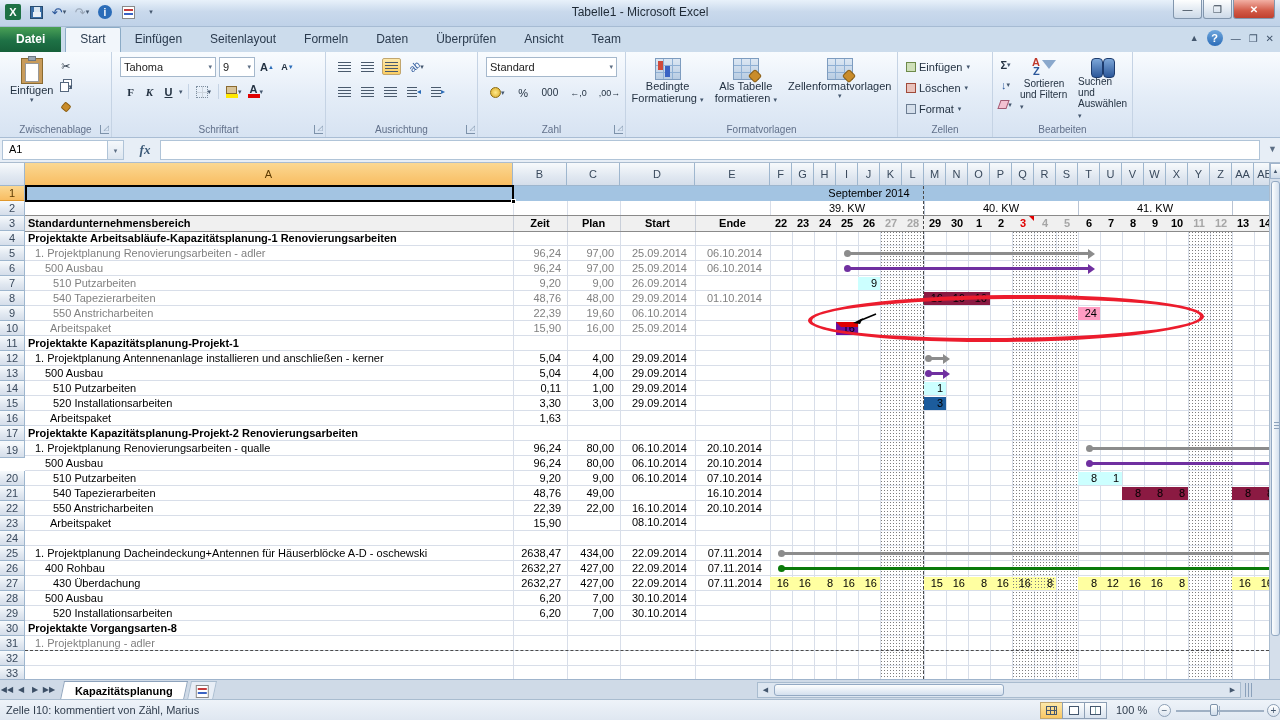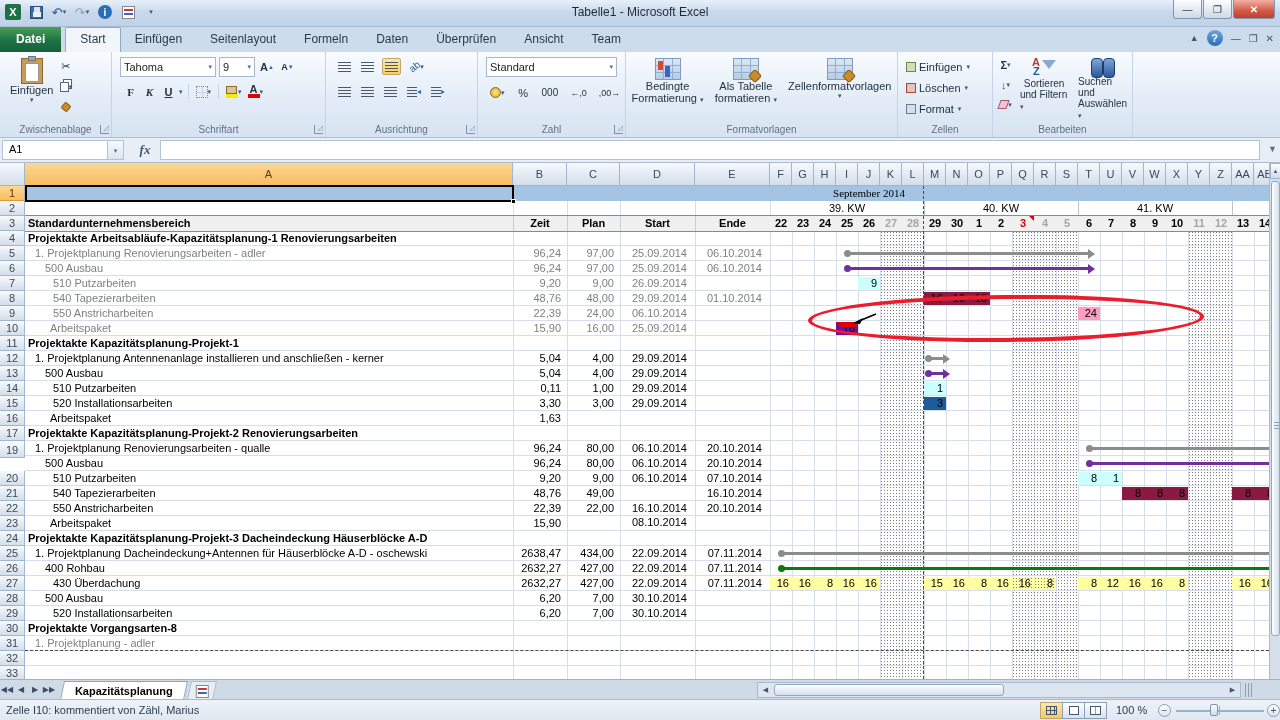--- a/index.html
+++ b/index.html
@@ -510,21 +510,21 @@
     <div class="vline" style="left: 1210px; top: 53px; height: 463px; position: absolute;"></div>
     <div class="vline" style="left: 1232px; top: 53px; height: 463px; position: absolute;"></div>
     <div class="vline" style="left: 1254px; top: 53px; height: 463px; position: absolute;"></div>
     <div class="vline" style="left: 924px; top: 38px; height: 15px; background: rgb(185, 196, 212); position: absolute;"></div>
     <div class="vline" style="left: 1078px; top: 38px; height: 15px; background: rgb(185, 196, 212); position: absolute;"></div>
     <div class="vline" style="left: 1232px; top: 38px; height: 15px; background: rgb(185, 196, 212); position: absolute;"></div>
     <div class="hatch" style="left: 880px; top: 68px; width: 44px; height: 448px; position: absolute;"></div>
     <div class="hatch" style="left: 1012px; top: 68px; width: 66px; height: 448px; position: absolute;"></div>
     <div class="hatch" style="left: 1188px; top: 68px; width: 44px; height: 448px; position: absolute;"></div>
     <div style="left: 25px; top: 23px; width: 1244px; height: 15px; background: rgb(163, 196, 226); position: absolute;"></div>
-    <div class="celltxt ctr" style="left: 770px; top: 23px; width: 198px; position: absolute; font-family: Liberation Serif, serif;">September 2014</div>
+    <div class="celltxt ctr" style="left: 770px; top: 23px; width: 198px; position: absolute;">September 2014</div>
     <div style="left: 25px; top: 22px; width: 489px; height: 17px; border: 2px solid rgb(0, 0, 0); background: transparent; position: absolute;"></div>
     <div style="left: 511px; top: 36px; width: 5px; height: 5px; background: rgb(0, 0, 0); border: 1px solid rgb(255, 255, 255); position: absolute;"></div>
     <div class="celltxt ctr" style="left: 770px; top: 38px; width: 154px; position: absolute;">39. KW</div>
     <div class="celltxt ctr" style="left: 924px; top: 38px; width: 154px; position: absolute;">40. KW</div>
     <div class="celltxt ctr" style="left: 1078px; top: 38px; width: 154px; position: absolute;">41. KW</div>
     <div style="left: 25px; top: 52px; width: 1244px; height: 17px; background: rgb(240, 240, 240); border-top: 1px solid rgb(138, 138, 138); border-bottom: 1px solid rgb(138, 138, 138); position: absolute;"></div>
     <div class="celltxt bold" style="left: 28px; top: 53px; width: 480px; position: absolute;">Standardunternehmensbereich</div>
     <div class="celltxt bold ctr" style="left: 513px; top: 53px; width: 54px; position: absolute;">Zeit</div>
     <div class="celltxt bold ctr" style="left: 567px; top: 53px; width: 53px; position: absolute;">Plan</div>
     <div class="celltxt bold ctr" style="left: 620px; top: 53px; width: 75px; position: absolute;">Start</div>
@@ -571,21 +571,21 @@
     <div class="celltxt rt gray" style="left: 513px; top: 113px; width: 48px; position: absolute;">9,20</div>
     <div class="celltxt rt gray" style="left: 567px; top: 113px; width: 47px; position: absolute;">9,00</div>
     <div class="celltxt rt gray" style="left: 620px; top: 113px; width: 67px; position: absolute;">26.09.2014</div>
     <div class="celltxt gray" style="left: 53px; top: 128px; width: 460px; position: absolute;">540 Tapezierarbeiten</div>
     <div class="celltxt rt gray" style="left: 513px; top: 128px; width: 48px; position: absolute;">48,76</div>
     <div class="celltxt rt gray" style="left: 567px; top: 128px; width: 47px; position: absolute;">48,00</div>
     <div class="celltxt rt gray" style="left: 620px; top: 128px; width: 67px; position: absolute;">29.09.2014</div>
     <div class="celltxt rt gray" style="left: 695px; top: 128px; width: 67px; position: absolute;">01.10.2014</div>
     <div class="celltxt gray" style="left: 53px; top: 143px; width: 460px; position: absolute;">550 Anstricharbeiten</div>
     <div class="celltxt rt gray" style="left: 513px; top: 143px; width: 48px; position: absolute;">22,39</div>
-    <div class="celltxt rt gray" style="left: 567px; top: 143px; width: 47px; position: absolute;">24,00</div>
+    <div class="celltxt rt gray" style="left: 567px; top: 143px; width: 47px; position: absolute;">19,60</div>
     <div class="celltxt rt gray" style="left: 620px; top: 143px; width: 67px; position: absolute;">06.10.2014</div>
     <div class="celltxt gray" style="left: 50px; top: 158px; width: 463px; position: absolute;">Arbeitspaket</div>
     <div class="celltxt rt gray" style="left: 513px; top: 158px; width: 48px; position: absolute;">15,90</div>
     <div class="celltxt rt gray" style="left: 567px; top: 158px; width: 47px; position: absolute;">16,00</div>
     <div class="celltxt rt gray" style="left: 620px; top: 158px; width: 67px; position: absolute;">25.09.2014</div>
     <div class="celltxt bold" style="left: 28px; top: 173px; width: 485px; position: absolute;">Projektakte Kapazitätsplanung-Projekt-1</div>
     <div class="celltxt" style="left: 35px; top: 188px; width: 478px; position: absolute;">1. Projektplanung Antennenanlage installieren und anschließen - kerner</div>
     <div class="celltxt rt" style="left: 513px; top: 188px; width: 48px; position: absolute;">5,04</div>
     <div class="celltxt rt" style="left: 567px; top: 188px; width: 47px; position: absolute;">4,00</div>
     <div class="celltxt rt" style="left: 620px; top: 188px; width: 67px; position: absolute;">29.09.2014</div>
@@ -624,21 +624,20 @@
     <div class="celltxt rt" style="left: 567px; top: 323px; width: 47px; position: absolute;">49,00</div>
     <div class="celltxt rt" style="left: 620px; top: 323px; width: 67px; position: absolute; margin-top: 29px;">08.10.2014</div>
     <div class="celltxt rt" style="left: 695px; top: 323px; width: 67px; position: absolute;">16.10.2014</div>
     <div class="celltxt" style="left: 53px; top: 338px; width: 460px; position: absolute;">550 Anstricharbeiten</div>
     <div class="celltxt rt" style="left: 513px; top: 338px; width: 48px; position: absolute;">22,39</div>
     <div class="celltxt rt" style="left: 567px; top: 338px; width: 47px; position: absolute;">22,00</div>
     <div class="celltxt rt" style="left: 620px; top: 338px; width: 67px; position: absolute;">16.10.2014</div>
     <div class="celltxt rt" style="left: 695px; top: 338px; width: 67px; position: absolute;">20.10.2014</div>
     <div class="celltxt" style="left: 50px; top: 353px; width: 463px; position: absolute;">Arbeitspaket</div>
     <div class="celltxt rt" style="left: 513px; top: 353px; width: 48px; position: absolute;">15,90</div>
-    <div class="celltxt bold" style="left: 28px; top: 368px; width: 485px; position: absolute;">Projektakte Kapazitätsplanung-Projekt-3 Dacheindeckung Häuserblöcke A-D</div>
     <div class="celltxt" style="left: 35px; top: 383px; width: 478px; position: absolute;">1. Projektplanung Dacheindeckung+Antennen für Häuserblöcke A-D - oschewski</div>
     <div class="celltxt rt" style="left: 513px; top: 383px; width: 48px; position: absolute;">2638,47</div>
     <div class="celltxt rt" style="left: 567px; top: 383px; width: 47px; position: absolute;">434,00</div>
     <div class="celltxt rt" style="left: 620px; top: 383px; width: 67px; position: absolute;">22.09.2014</div>
     <div class="celltxt rt" style="left: 695px; top: 383px; width: 67px; position: absolute;">07.11.2014</div>
     <div class="celltxt" style="left: 45px; top: 398px; width: 468px; position: absolute;">400 Rohbau</div>
     <div class="celltxt rt" style="left: 513px; top: 398px; width: 48px; position: absolute;">2632,27</div>
     <div class="celltxt rt" style="left: 567px; top: 398px; width: 47px; position: absolute;">427,00</div>
     <div class="celltxt rt" style="left: 620px; top: 398px; width: 67px; position: absolute;">22.09.2014</div>
     <div class="celltxt rt" style="left: 695px; top: 398px; width: 67px; position: absolute;">07.11.2014</div>

